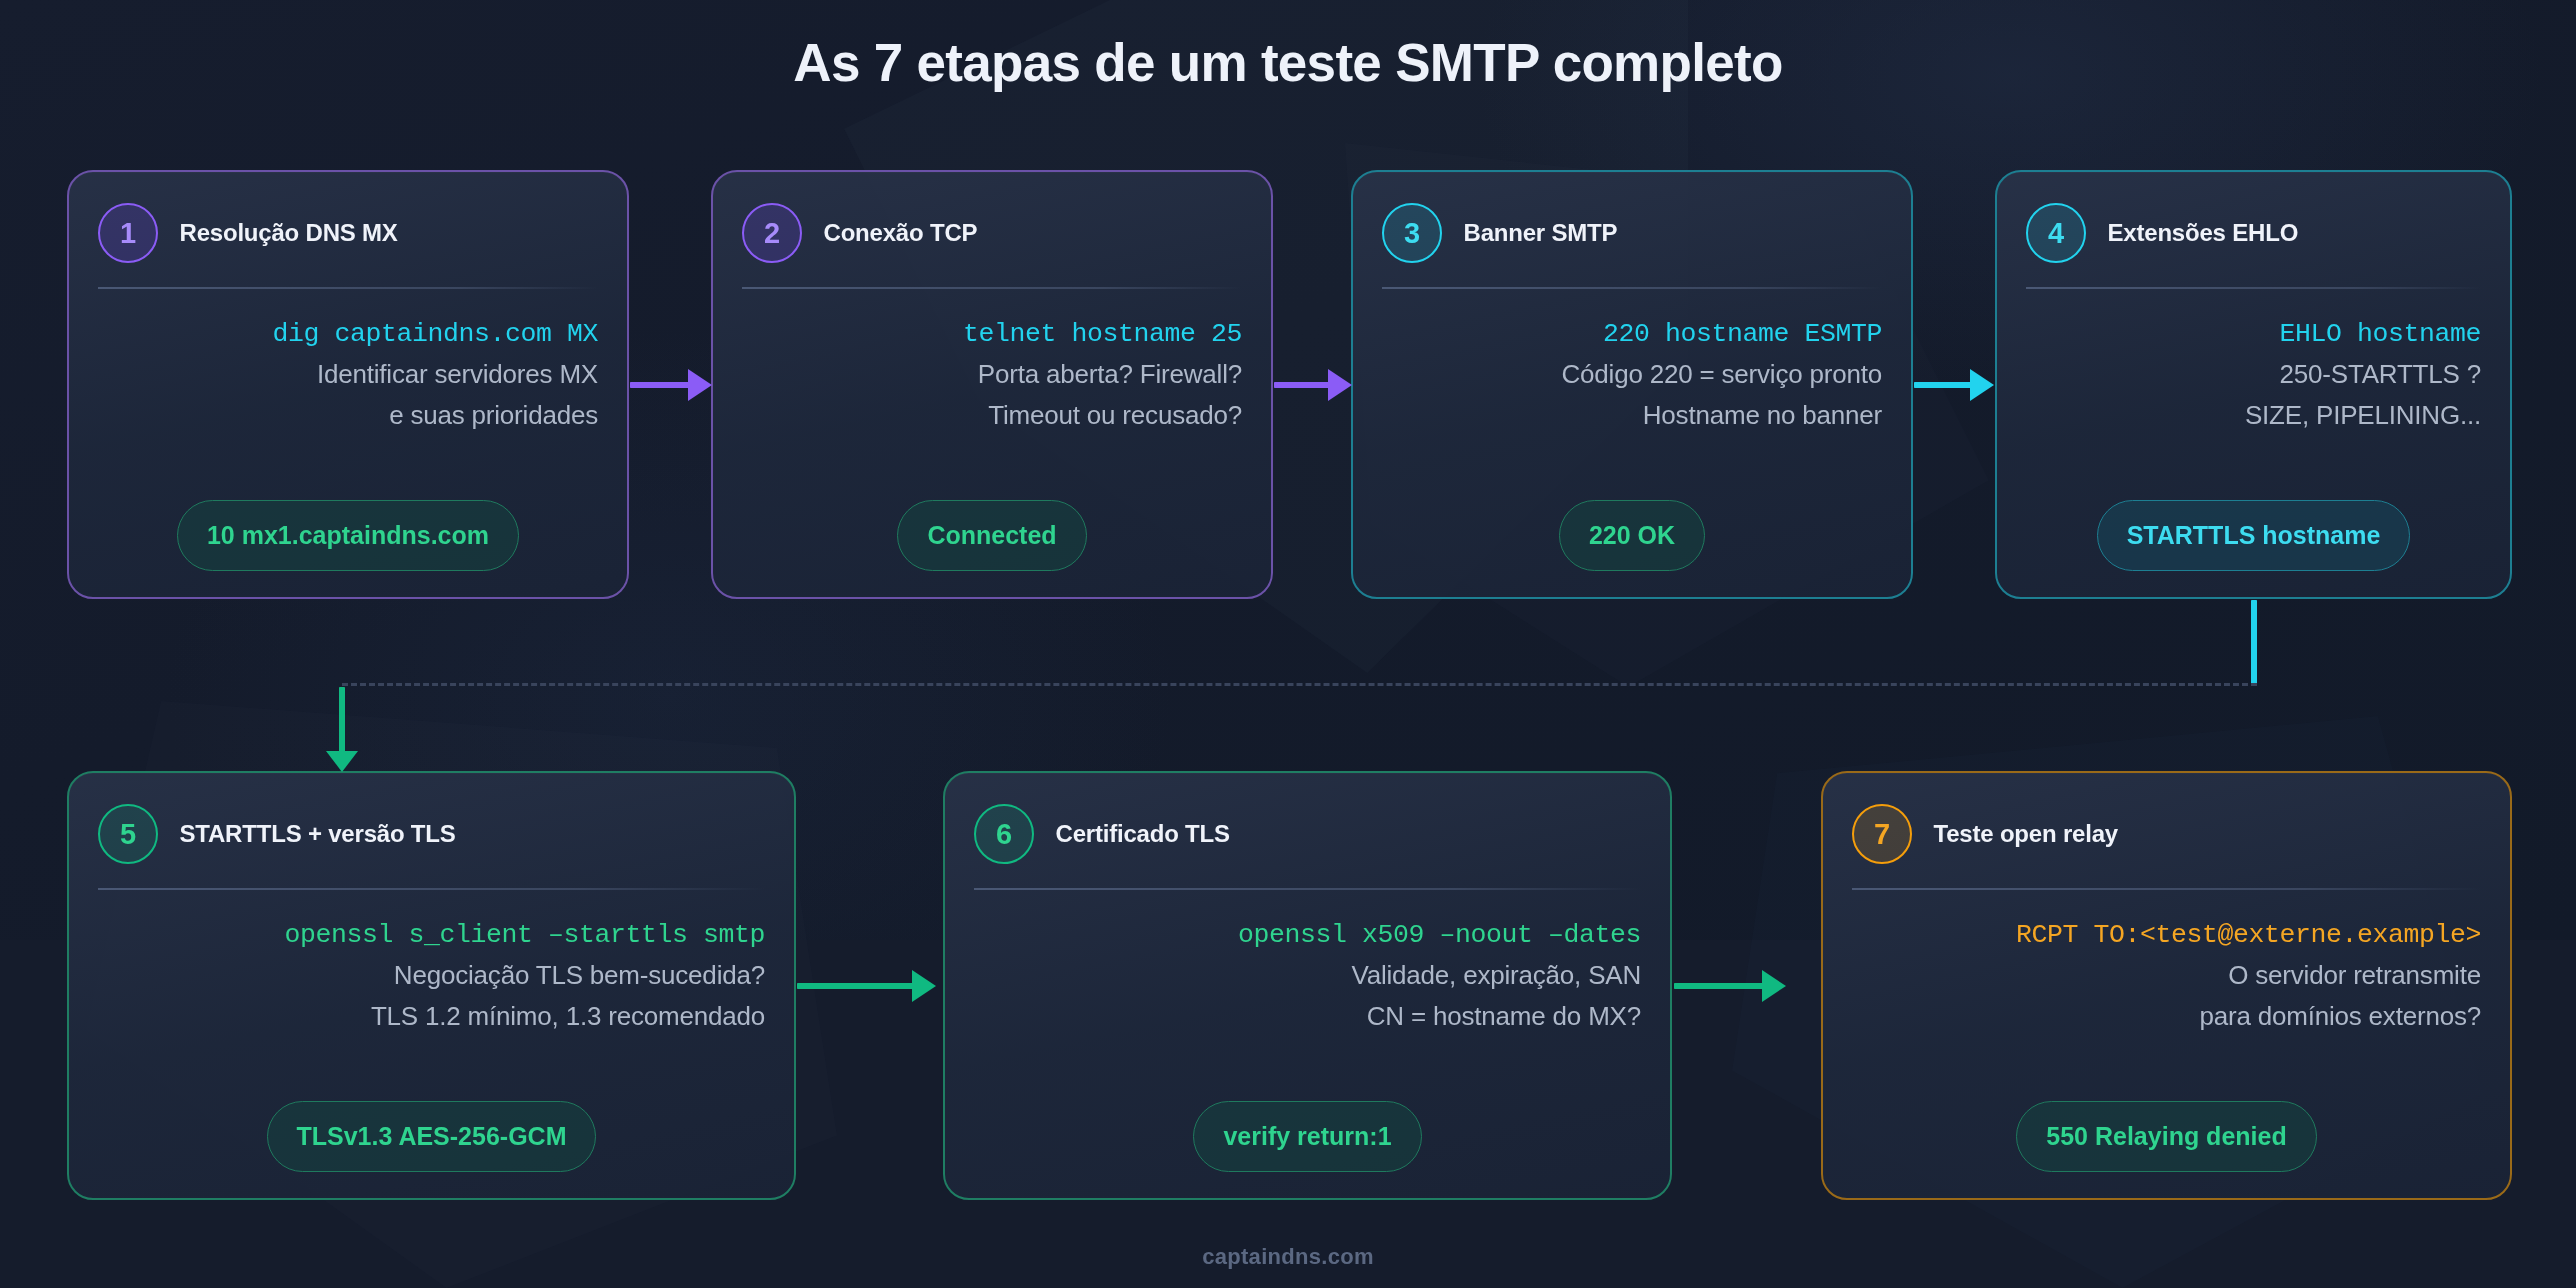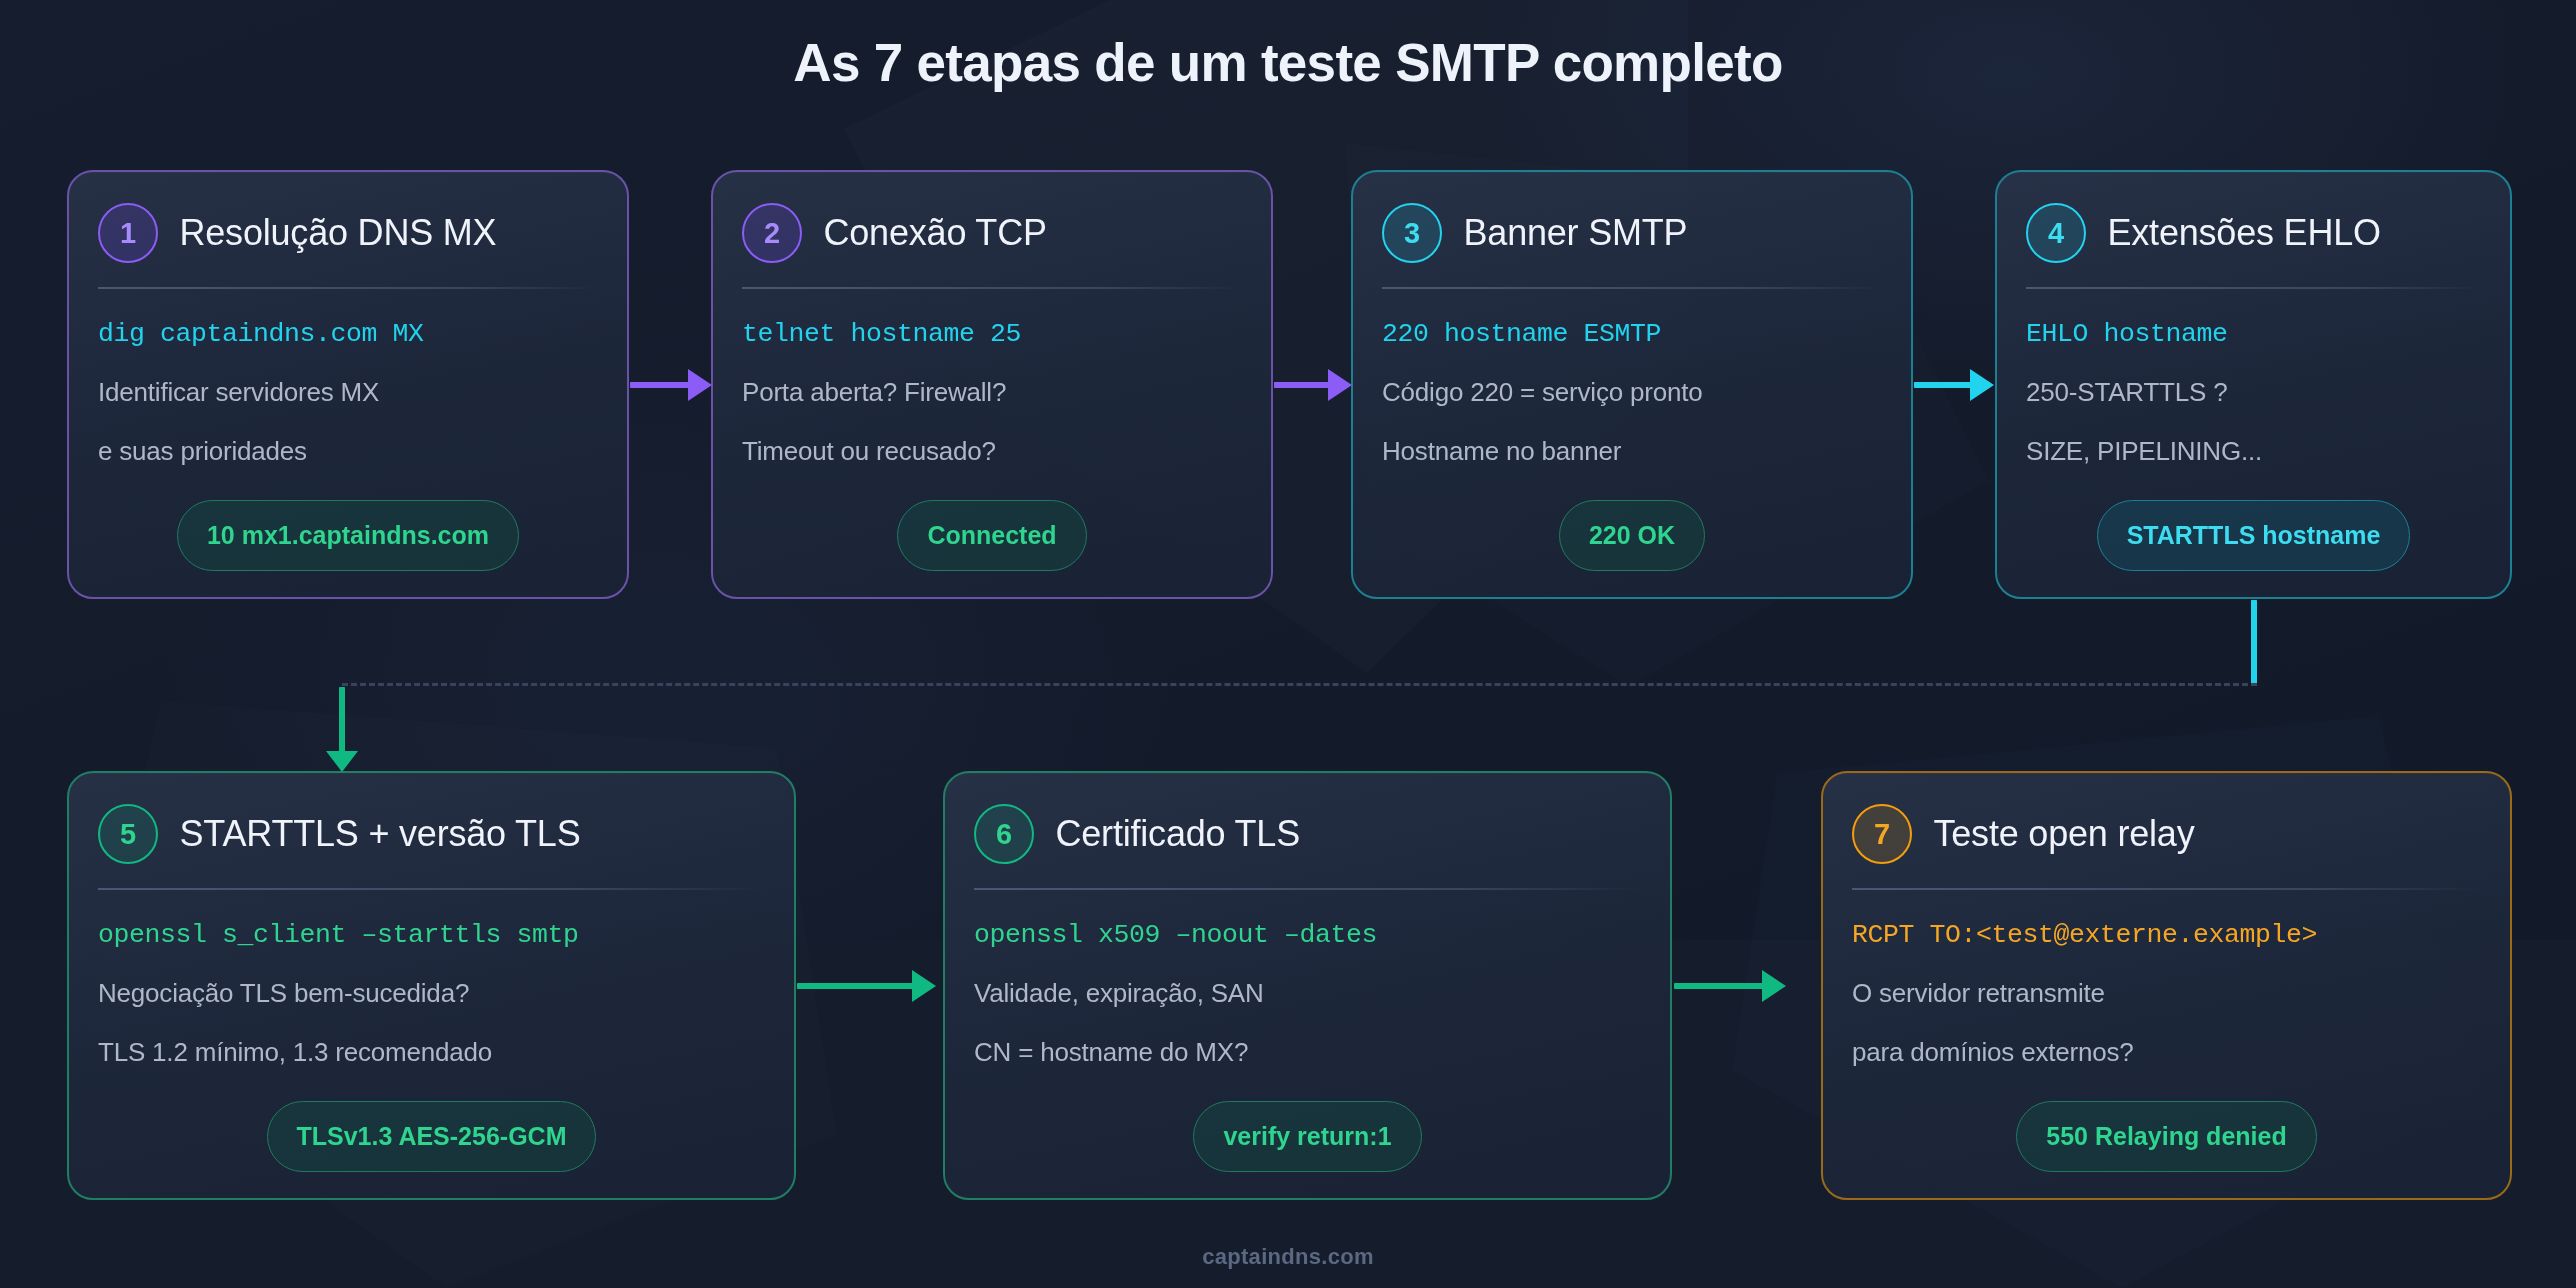--- a/index.html
+++ b/index.html
@@ -55,24 +55,24 @@
   .card .head { display:flex; align-items:center; gap:21.5px; padding-top:7.2px; }
   .badge {
     width:60px; height:60px; flex:0 0 60px;
     border-radius:50%;
     border:2.9px solid #7c4dff;
     background:rgba(124,77,255,.16);
     color:#a07cff;
     display:flex; align-items:center; justify-content:center;
     font-size:29px; font-weight:600; line-height:1;
   }
-  .ctitle { font-size:36px; font-weight:400; color:#f0f3fa; letter-spacing:-0.2px; white-space:nowrap; }
+  .ctitle { font-size:24px; font-weight:700; color:#f0f3fa; letter-spacing:-0.2px; white-space:nowrap; }
   .rule { height:1.4px; margin:24px 0 0 0; background:linear-gradient(90deg,#4a5875 0%, #3a465f 72%, rgba(58,70,95,0) 100%); }
 
-  .body { flex:1; display:flex; flex-direction:column; align-items:flex-start; justify-content:flex-start; padding-top:30px; gap:28px; }
+  .body { flex:1; display:flex; flex-direction:column; align-items:flex-end; justify-content:flex-start; padding-top:30px; gap:10px; }
   .cmd {
     font-family:"Liberation Mono", "DejaVu Sans Mono", monospace;
     font-size:26.5px; color:#22d3ee; letter-spacing:-0.4px; white-space:nowrap;
   }
   .line { font-size:26px; color:#aeb8c9; letter-spacing:-0.2px; white-space:nowrap; }
 
   .pill {
     margin-top:auto;
     align-self:center;
     border-radius:715px;

